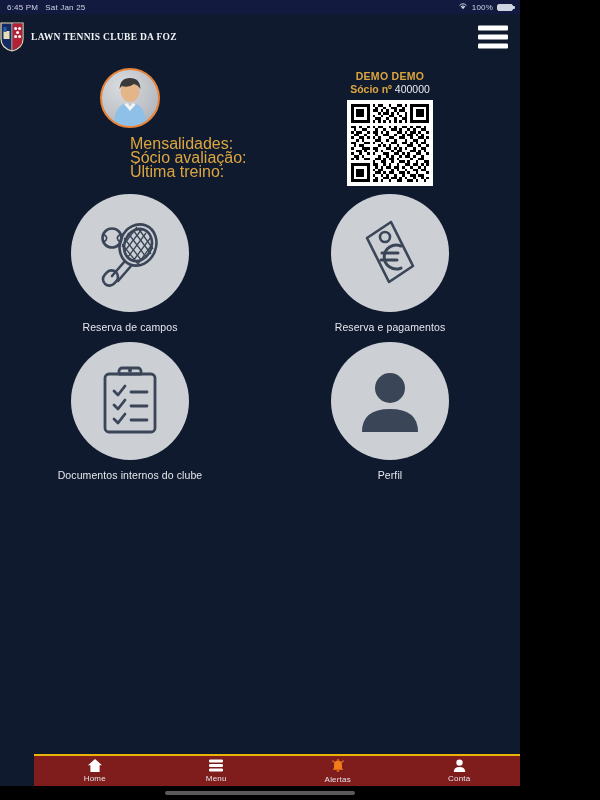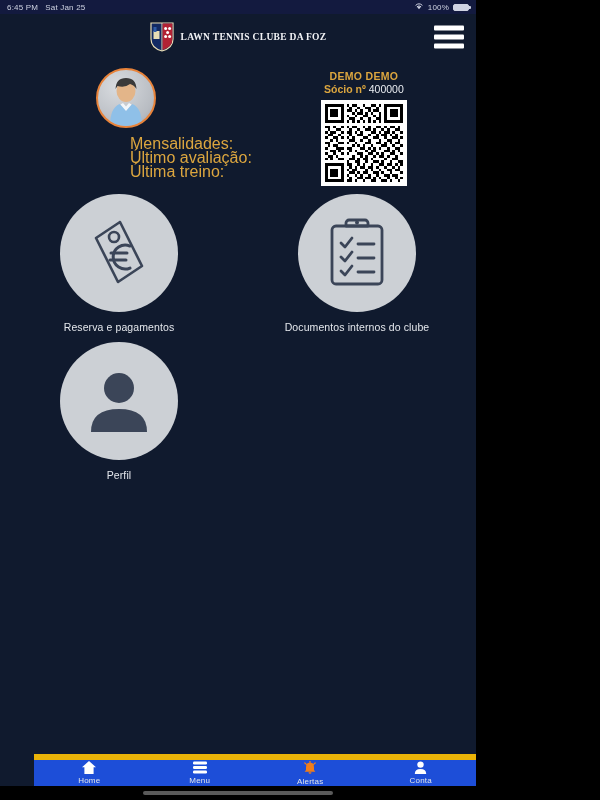--- a/index.html
+++ b/index.html
@@ -4,21 +4,21 @@
 <style>
   * { box-sizing: border-box; margin: 0; padding: 0; }
   html, body {
     width: 600px; height: 800px;
     background: #000;
     font-family: "Liberation Sans", sans-serif;
     overflow: hidden;
   }
   #app {
     position: relative;
-    width: 476px; height: 800px;
+    width: 520px; height: 800px;
     background: #101a2e;
     display: flex; flex-direction: column;
   }
 
   
   .statusbar {
     height: 14px; flex: 0 0 14px;
     background: #131a3f;
     display: flex; align-items: center;
     padding: 0 7px;
@@ -34,21 +34,21 @@
   }
   .batt::after {
     content: ""; position: absolute; right: -3px; top: 1.5px;
     width: 2px; height: 3px; background: #cfd3e2; border-radius: 0 1px 1px 0;
   }
 
   
   .header {
     flex: 0 0 46px; height: 46px;
     position: relative;
-    display: flex; align-items: center; justify-content: center;
+    display: flex; align-items: center; 
     background: #101a2e;
   }
   .brand { display: flex; align-items: center; gap: 7px; }
   .crest { width: 24px; height: 30px; display: block; }
   .brand-text {
     color: #f2f3f6; font-size: 9.5px; font-weight: bold;
     letter-spacing: .3px;
     font-family: "Liberation Serif", serif;
   }
   .hamburger {
@@ -117,22 +117,22 @@
   }
   .tile-circle svg { display: block; }
   .tile-label {
     margin-top: 9px; color: #e4e7ec; font-size: 10.5px;
     text-align: center; letter-spacing: .1px; line-height: 13px;
   }
 
   
   .tabbar {
     flex: 0 0 32px; height: 32px;
-    background: #1d4ed8;
-    border-top: 6px solid #eab308;
+    background: #7f1d1d;
+    border-top: 2px solid #eab308;
     display: flex;
     margin-left: 34px;
   }
   .tab {
     flex: 1; display: flex; flex-direction: column;
     align-items: center; justify-content: center; gap: 2px;
     cursor: pointer;
   }
   .tab-label { font-size: 8px; color: #e2e5ea; letter-spacing: .2px; }
   .tab svg { display: block; }
@@ -196,21 +196,21 @@
       <div class="avatar-ring">
         <svg width="56" height="56" viewBox="0 0 56 56">
           <ellipse cx="28" cy="21" rx="9.5" ry="11" fill="#e3b589"></ellipse>
           <path d="M17.5 19 Q18 8 28 8 Q38 8 38.5 19 Q36 15 32 14 Q27 18 19.5 16 Z" fill="#3a3a3a"></path>
           <path d="M12 56 Q12 38 21.5 34 L28 40 L34.5 34 Q44 38 44 56 Z" fill="#8fc0e8"></path>
           <path d="M22.5 34.5 L28 41 L33.5 34.5 L31 33 L28 36.5 L25 33 Z" fill="#f2f6fa"></path>
         </svg>
       </div>
       <div class="stats">
         <div>Mensalidades:</div>
-        <div>Último avaliação:</div>
+        <div>Sócio avaliação:</div>
         <div>Última treino:</div>
       </div>
     </div>
 
     <div class="qr-col">
       <div class="qr-name">DEMO DEMO</div>
       <div class="qr-sub">
         <span class="gold">Sócio nº</span>
         <span class="num">400000</span>
       </div>
@@ -260,20 +260,39 @@
             <path d="M9 27h1v1h-1zM12 27h2v1h-2zM15 27h2v1h-2zM18 27h1v1h-1zM20 27h1v1h-1zM23 27h1v1h-1zM26 27h1v1h-1zM28 27h1v1h-1z"></path>
             <path d="M8 28h2v1h-2zM11 28h1v1h-1zM14 28h1v1h-1zM17 28h2v1h-2zM21 28h2v1h-2zM24 28h1v1h-1zM27 28h1v1h-1z"></path>
           </g>
         </svg>
       </div>
     </div>
   </div>
 
   <div class="grid">
 
+    <div class="tile">
+      <div class="tile-circle">
+        <svg width="74" height="74" viewBox="0 0 74 74" fill="none" stroke="#3b4558" stroke-width="2.6">
+          <ellipse cx="45" cy="29" rx="18" ry="21" transform="rotate(22 45 29)"></ellipse>
+          <ellipse cx="45" cy="29" rx="13.5" ry="16.5" transform="rotate(22 45 29)"></ellipse>
+          <g stroke-width="1.3">
+            <path d="M35 17 L53 41 M40 14 L58 38 M45 12 L60 33 M31 22 L49 45 M29 28 L45 48"></path>
+            <path d="M53 17 L35 41 M58 21 L40 45 M49 13 L31 36 M60 27 L45 48 M44 11 L29 31"></path>
+          </g>
+          <path d="M32 45 L19 60" stroke-linecap="round"></path>
+          <path d="M38 50 L25 65" stroke-linecap="round"></path>
+          <rect x="11" y="54" width="13" height="16" rx="6.5" transform="rotate(42 17.5 62)"></rect>
+          <circle cx="19" cy="22" r="9.5"></circle>
+          <path d="M10.5 18.5 Q17 22 10.5 26" stroke-width="1.6"></path>
+          <path d="M27.5 18.5 Q21 22 27.5 26" stroke-width="1.6"></path>
+        </svg>
+      </div>
+      <div class="tile-label">Reserva de campos</div>
+    </div>
 
     <div class="tile">
       <div class="tile-circle">
         <svg width="74" height="74" viewBox="0 0 74 74" fill="none" stroke="#3b4558" stroke-width="2.6">
           <path d="M38 6 L14 22 L36 66 L60 50 Z" stroke-linejoin="round"></path>
           <circle cx="32" cy="21" r="5"></circle>
           <g stroke-width="3" stroke-linecap="round">
             <path d="M48 30 A12 12 0 1 0 48 52"></path>
             <path d="M29 37 H45"></path>
             <path d="M28 44 H44"></path>

